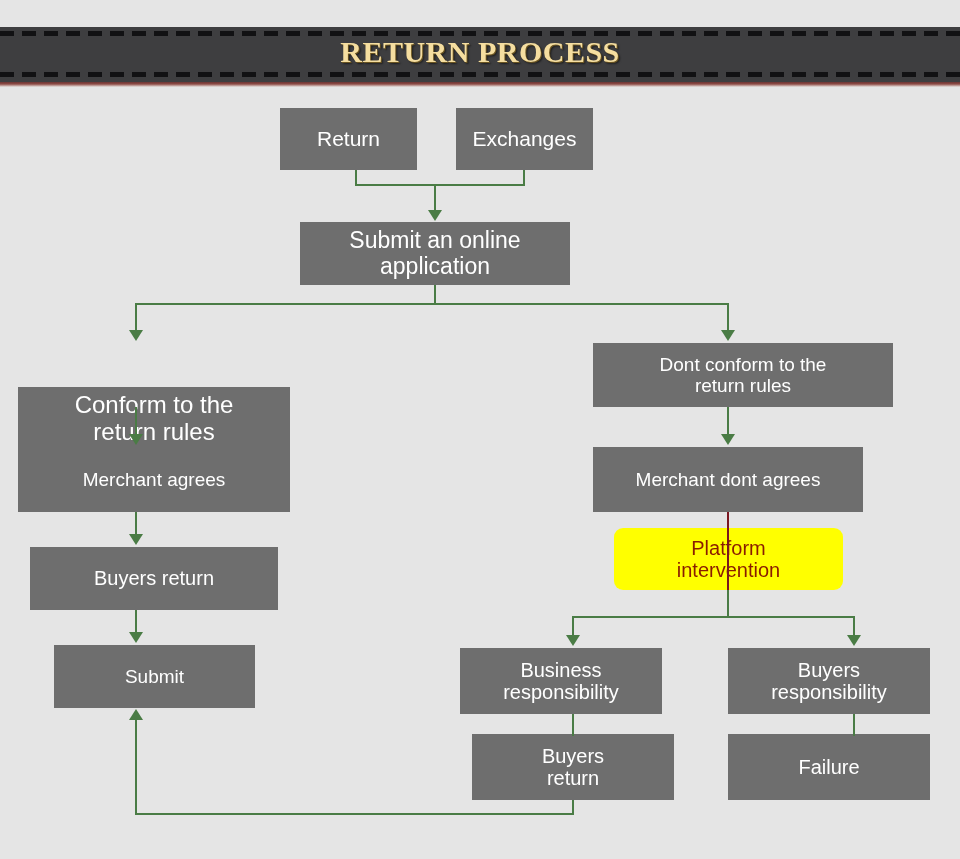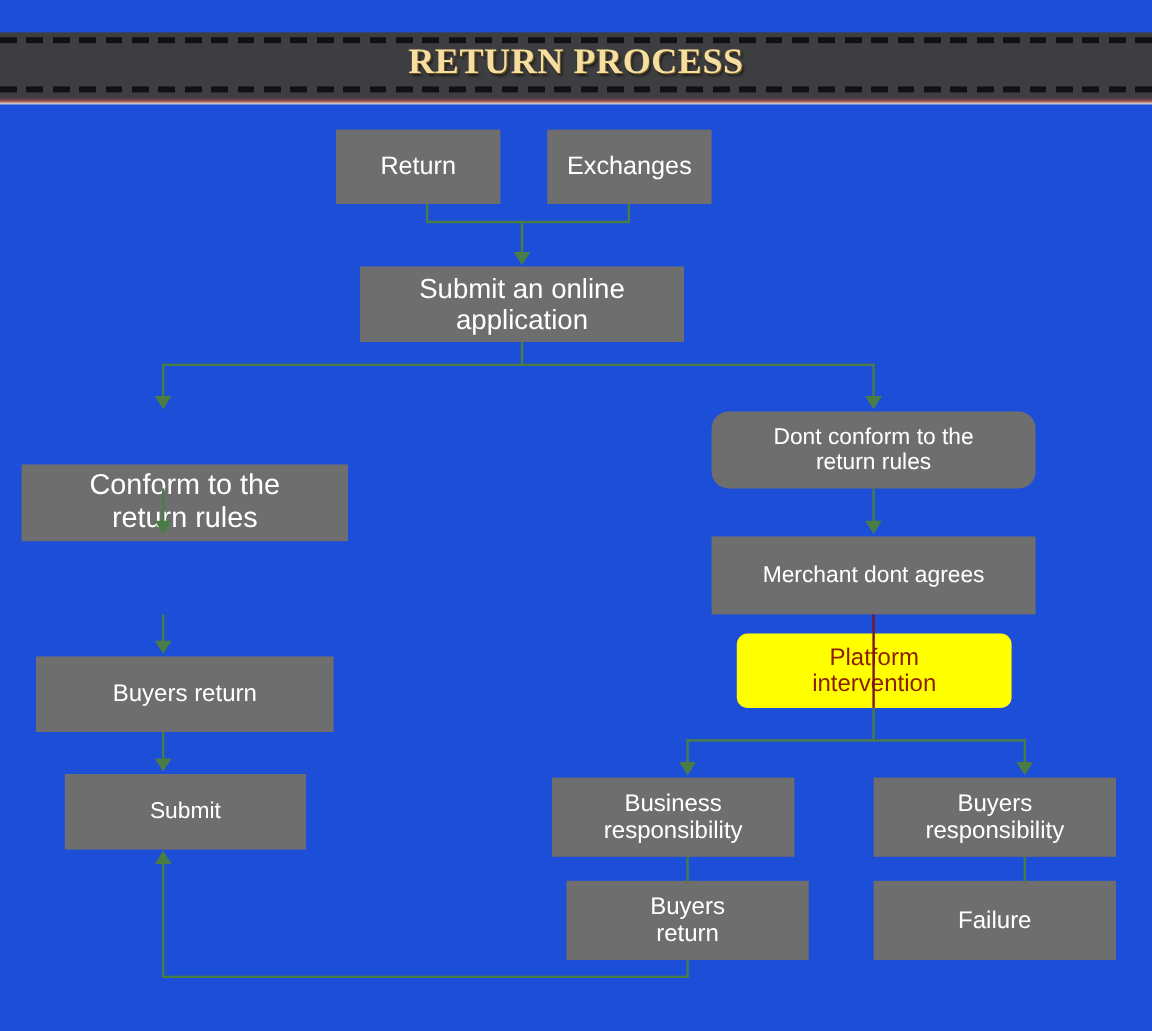--- a/index.html
+++ b/index.html
@@ -4,21 +4,21 @@
 <style>
   html, body {
     margin: 0;
     padding: 0;
     background: #ffffff;
   }
   #page {
     position: relative;
     width: 960px;
     height: 859px;
-    background: #1d4ed8;
+    background: #e5e5e5;
     overflow: hidden;
     font-family: "Liberation Sans", sans-serif;
   }
 
   
   #banner {
     position: absolute;
     left: 0;
     top: 27px;
     width: 960px;
@@ -119,23 +119,24 @@
   <div class="node" style="left:280px; top:108px; width:137px; height:62px; font-size:21px;">Return</div>
 
   <div class="node" style="left:300px; top:222px; width:270px; height:63px; font-size:23px;">Submit an online
 application</div>
 
   <div class="node" style="left:456px; top:108px; width:137px; height:62px; font-size:21px;">Exchanges</div>
 
   <div class="node" style="left:18px; top:343px; width:272px; height:64px; font-size:24px;margin-top:44px;">Conform to the
 return rules</div>
 
-  <div class="node" style="left:593px; top:343px; width:270px; height:64px; font-size:19px;border-radius:14px;">Dont conform to the
+  <div class="node" style="left:593px; top:343px; width:300px; height:64px; font-size:19px;">Dont conform to the
 return rules</div>
 
+  <div class="node" style="left:18px; top:447px; width:272px; height:65px; font-size:19px;">Merchant agrees</div>
 
   <div class="node" style="left:593px; top:447px; width:270px; height:65px; font-size:19px;">Merchant dont agrees</div>
 
   <div class="node" style="left:30px; top:547px; width:248px; height:63px; font-size:20px;">Buyers return</div>
 
   <div class="node yellow" style="left:614px; top:528px; width:229px; height:62px; font-size:20px;">Platform
 intervention</div>
 
   <div class="node" style="left:54px; top:645px; width:201px; height:63px; font-size:19px;">Submit</div>
 

